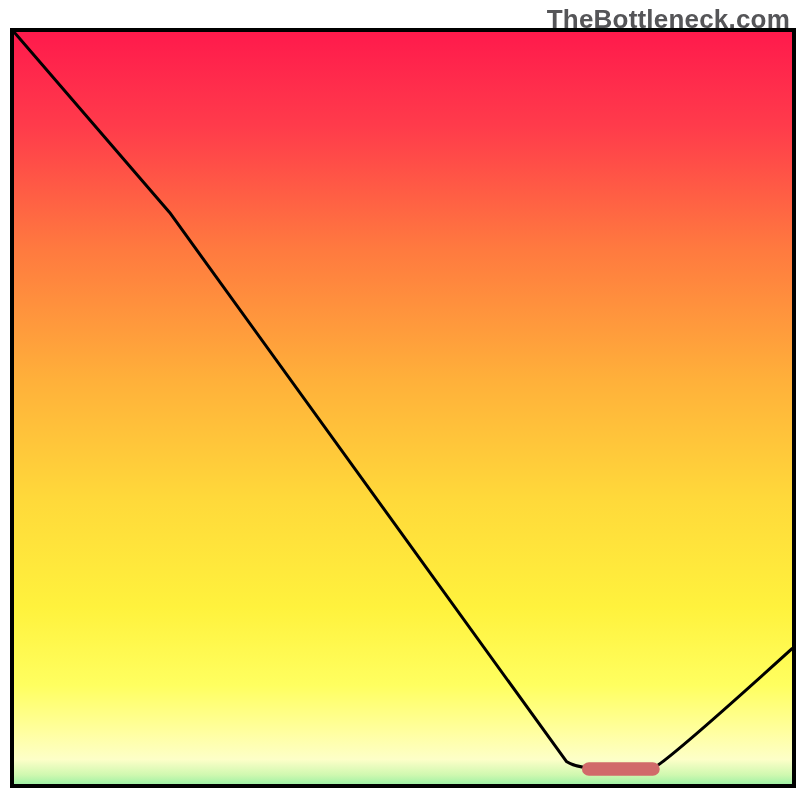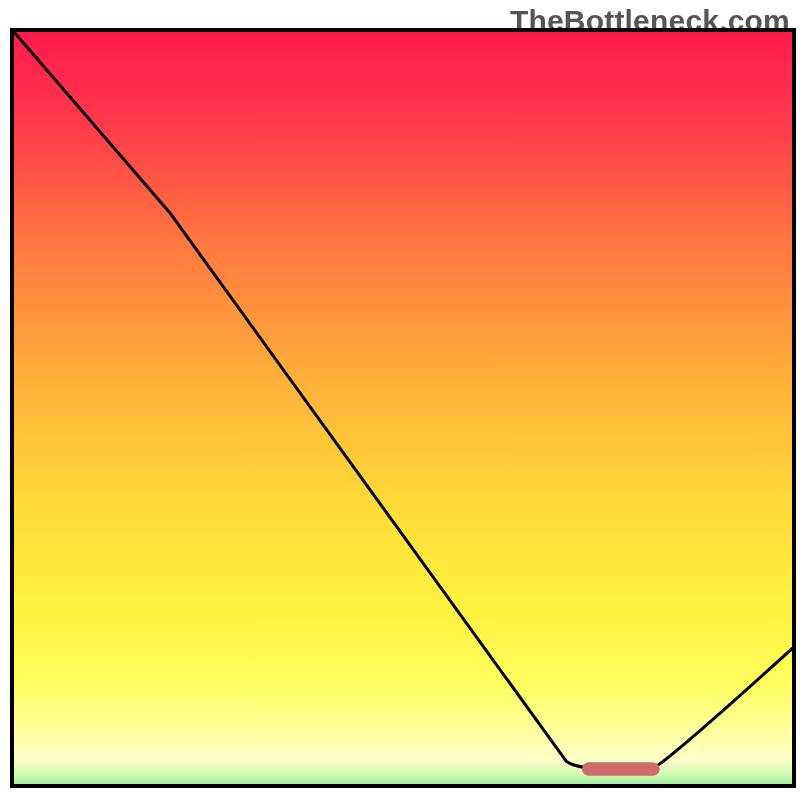--- a/index.html
+++ b/index.html
@@ -12,21 +12,21 @@
   }
   .container {
     position: relative;
     width: 800px;
     height: 800px;
   }
   .watermark {
     position: absolute;
     top: 4px;
     right: 10px;
-    font-size: 30px;
+    font-size: 26px;
     font-weight: bold;
     color: #555558;
     letter-spacing: 0.2px;
   }
   .plot-frame {
     position: absolute;
     left: 10px;
     top: 28px;
     width: 786px;
     height: 760px;

